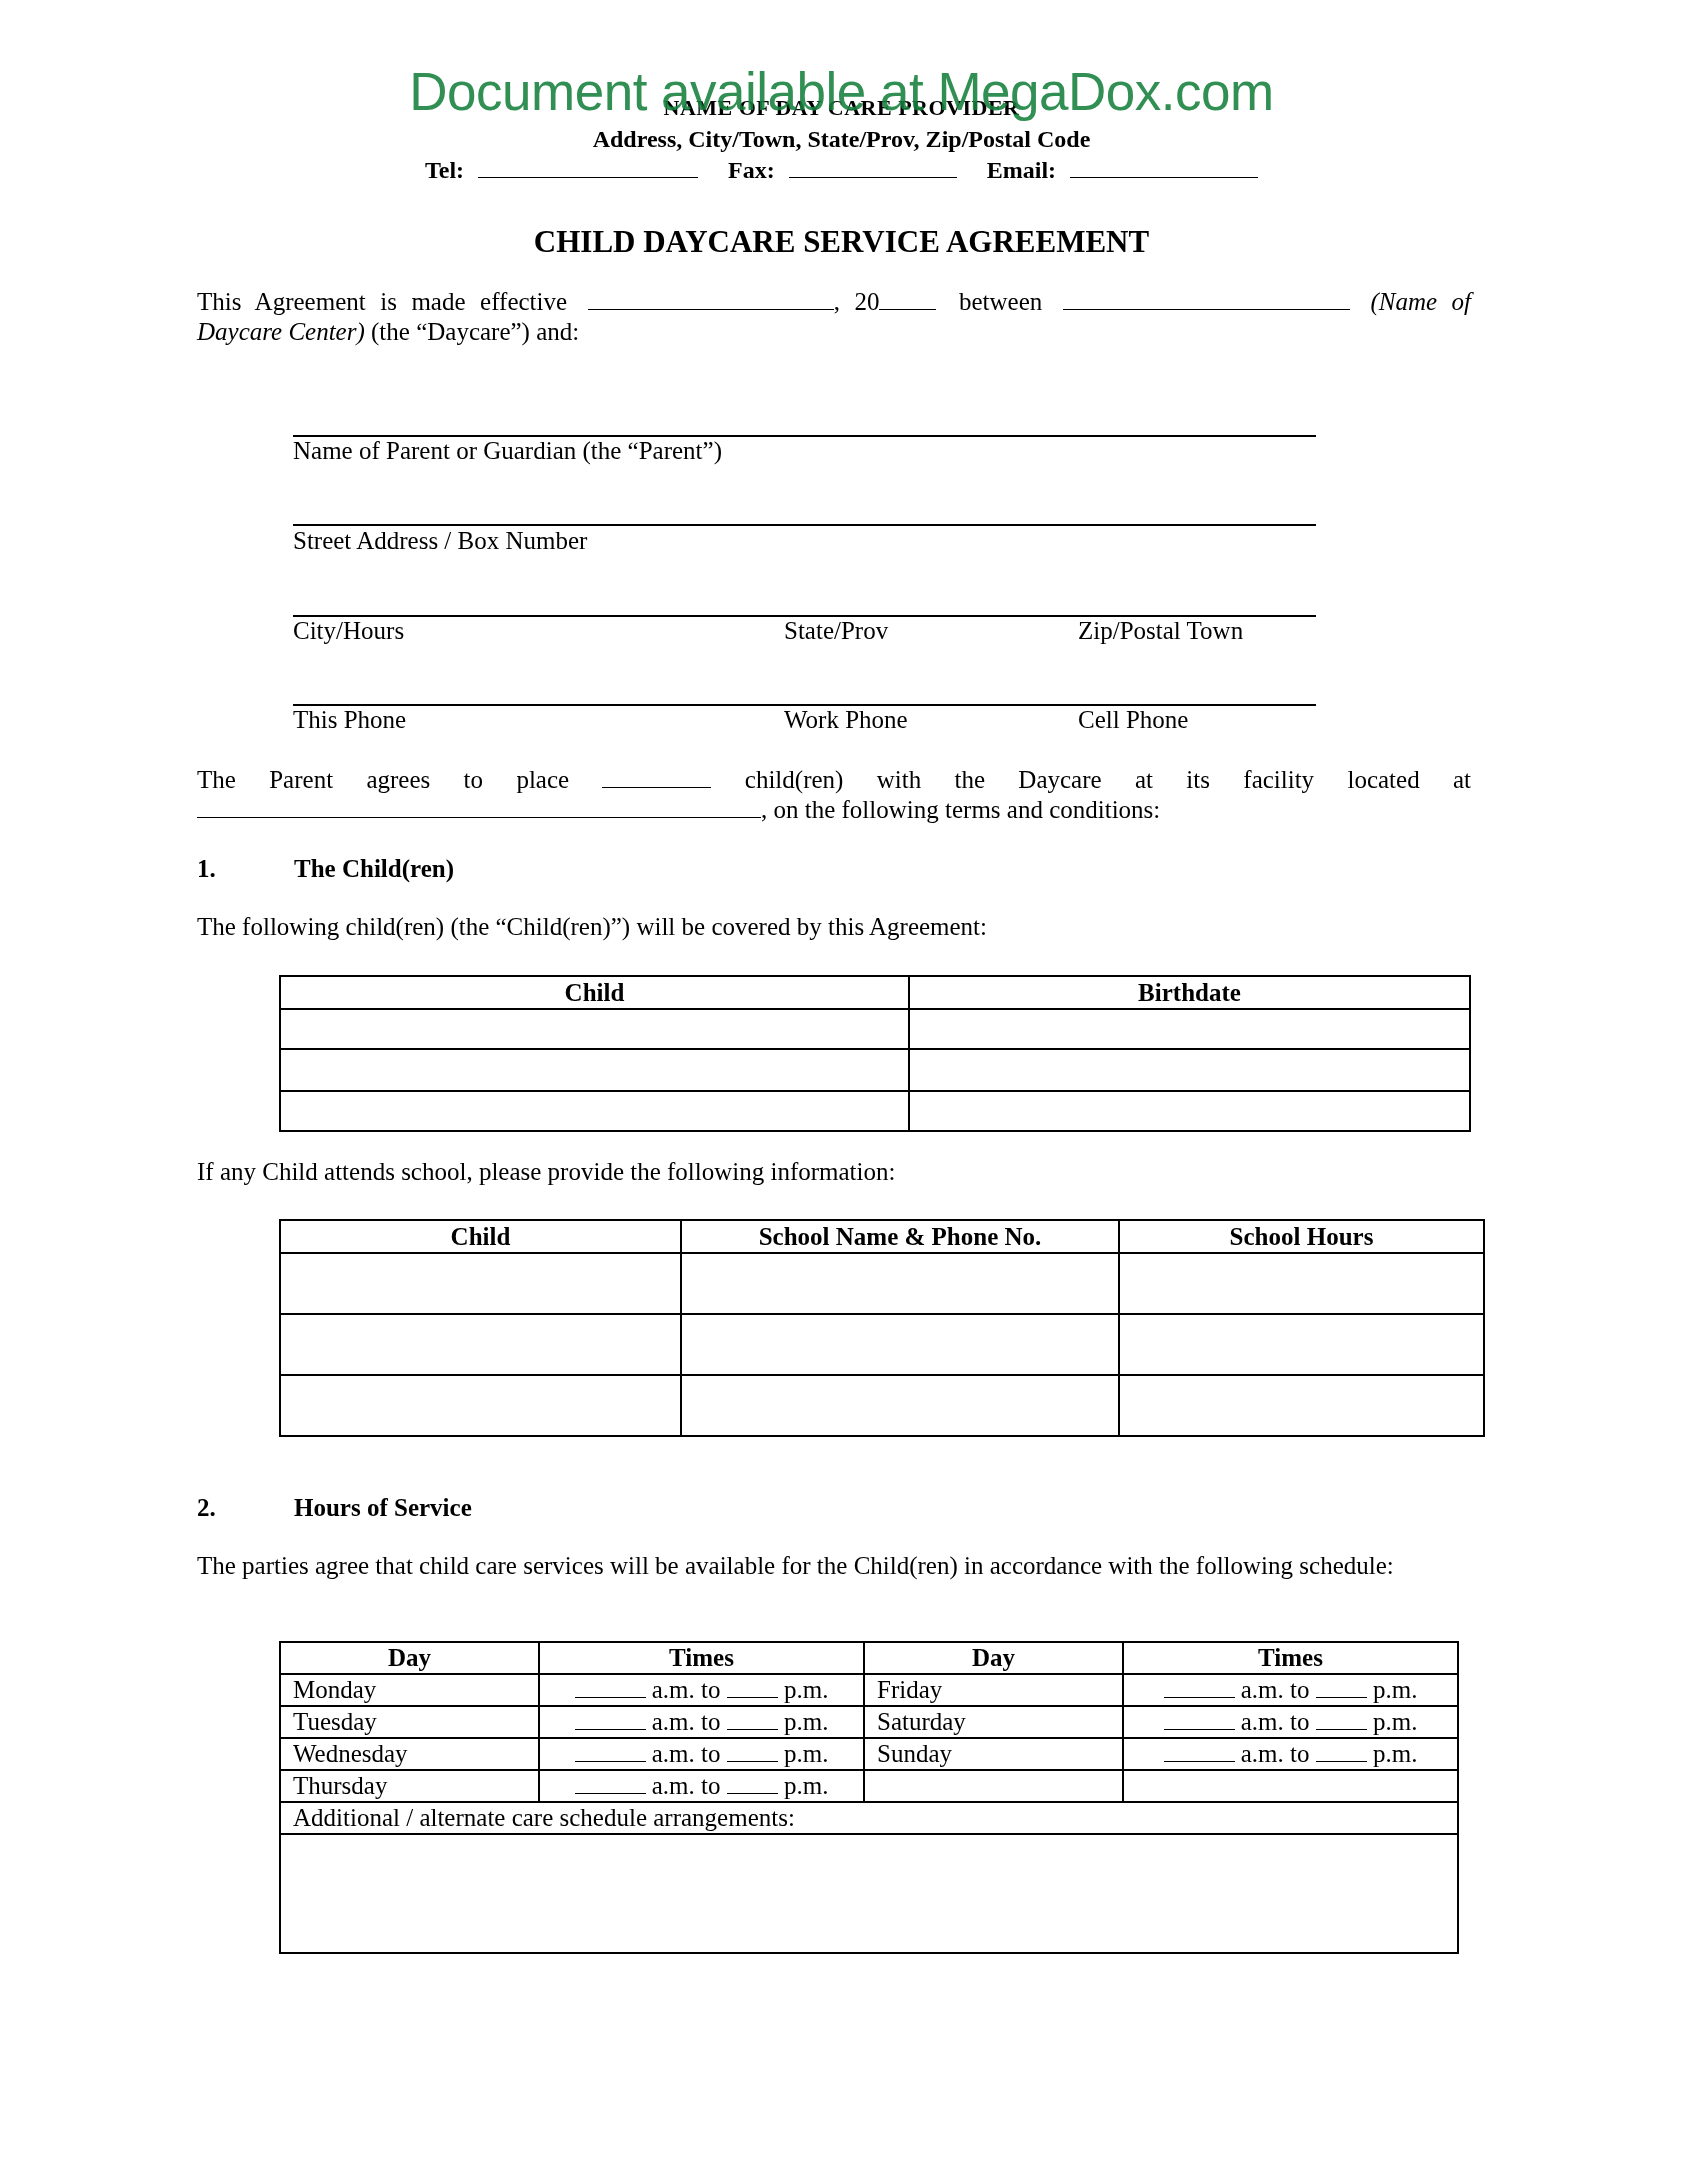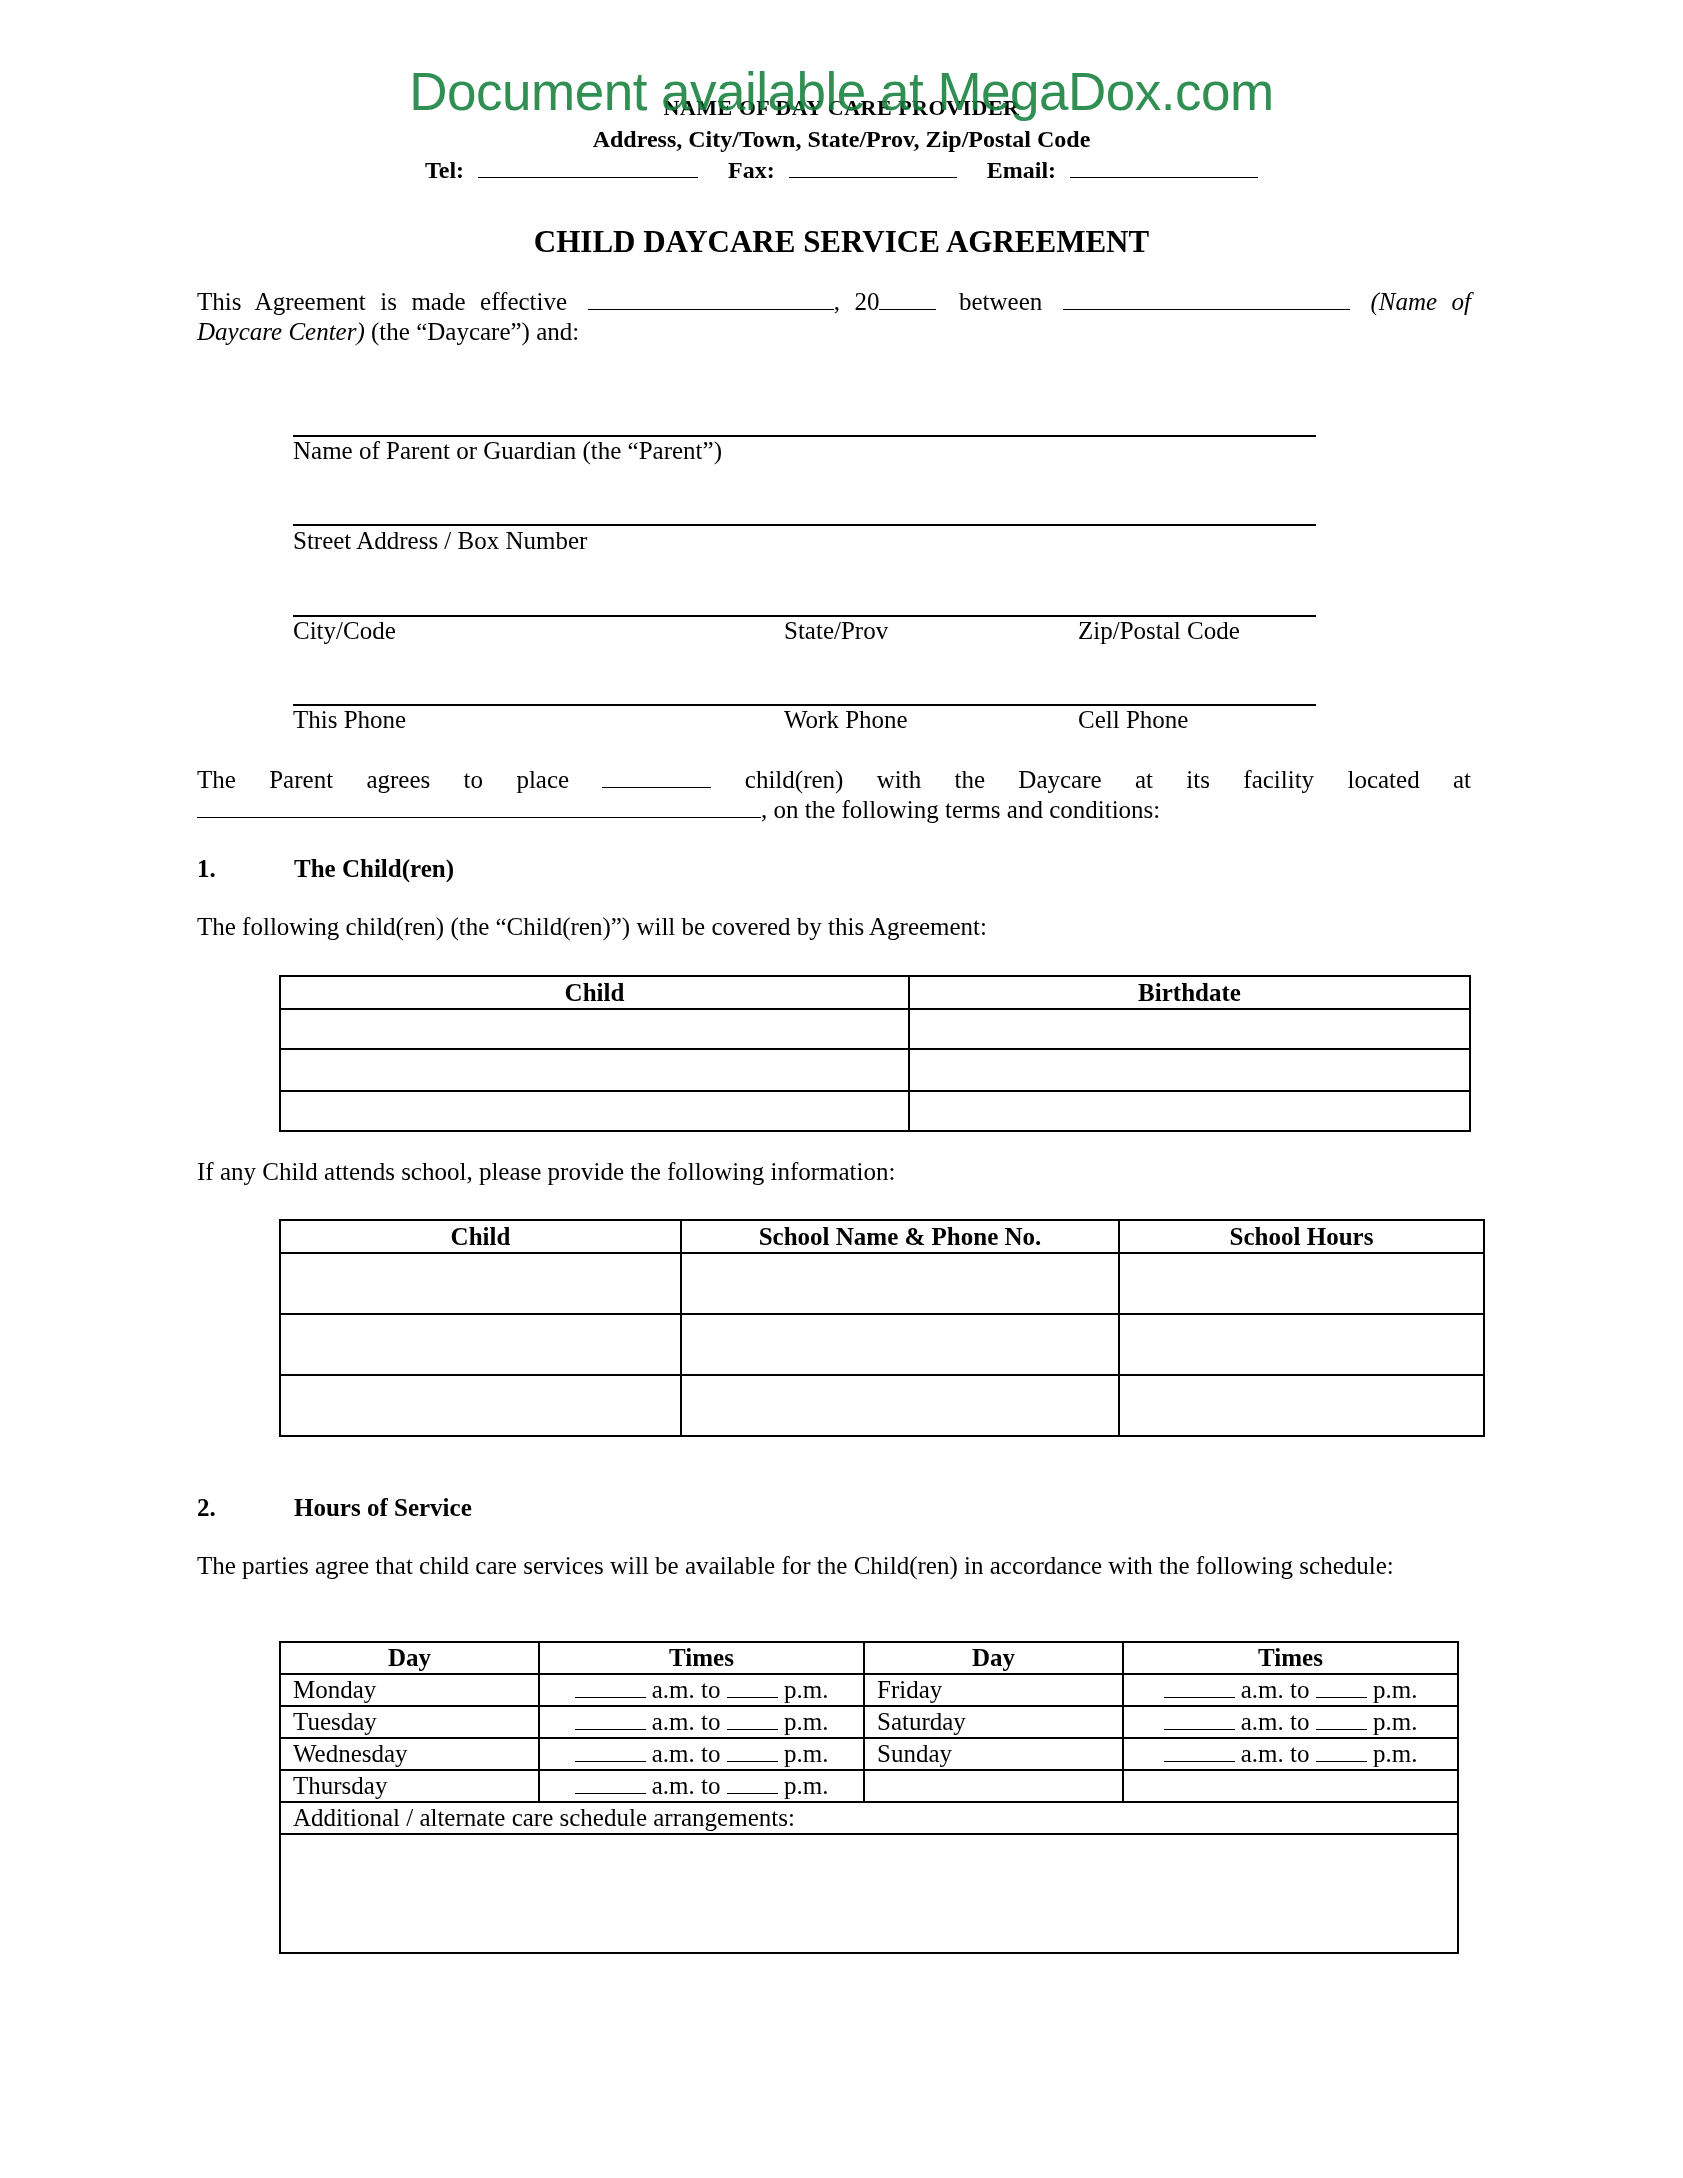--- a/index.html
+++ b/index.html
@@ -56,23 +56,23 @@
   <span>(the “Daycare”) and:</span>
 </div>
 
 <div class="abs hline" style="left:293px;width:1023px;top:435px;"></div>
 <div class="abs flabel" style="left:293px;top:437px;">Name of Parent or Guardian (the “Parent”)</div>
 
 <div class="abs hline" style="left:293px;width:1023px;top:524px;"></div>
 <div class="abs flabel" style="left:293px;top:527px;">Street Address / Box Number</div>
 
 <div class="abs hline" style="left:293px;width:1023px;top:615px;"></div>
-<div class="abs flabel" style="left:293px;top:617px;">City/Code</div>
+<div class="abs flabel" style="left:293px;top:617px;">City/Hours</div>
 <div class="abs flabel" style="left:784px;top:617px;">State/Prov</div>
-<div class="abs flabel" style="left:1078px;top:617px;">Zip/Postal Code</div>
+<div class="abs flabel" style="left:1078px;top:617px;">Zip/Postal Town</div>
 
 <div class="abs hline" style="left:293px;width:1023px;top:704px;"></div>
 <div class="abs flabel" style="left:293px;top:706px;">This Phone</div>
 <div class="abs flabel" style="left:784px;top:706px;">Work Phone</div>
 <div class="abs flabel" style="left:1078px;top:706px;">Cell Phone</div>
 
 <div class="abs para last-justify" style="top:765px;word-spacing:14px;">
   <span>The Parent agrees to place</span>
   <span class="blank" style="width:109px;"></span>
   <span>child(ren) with the Daycare at its facility located at</span>

